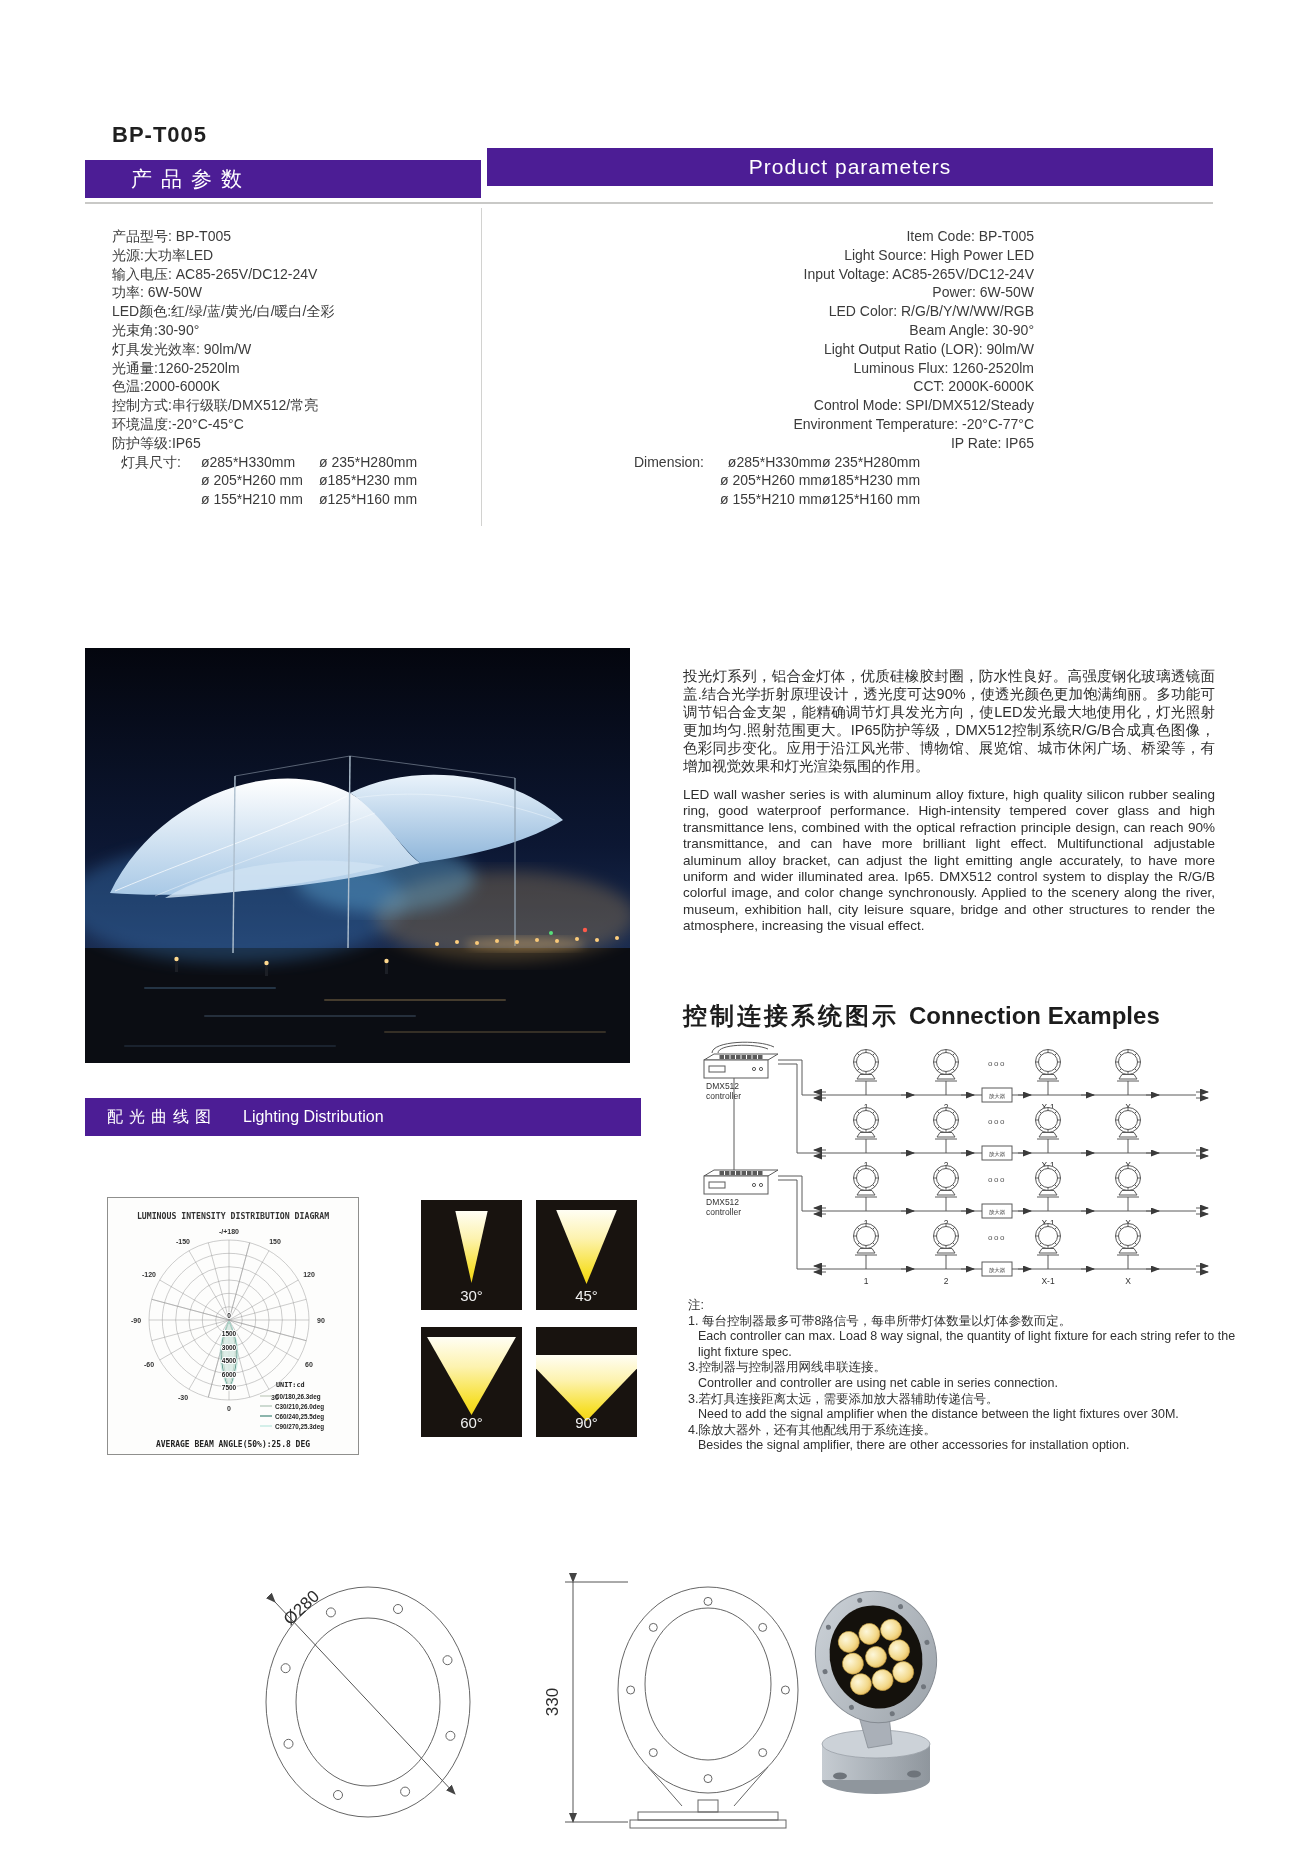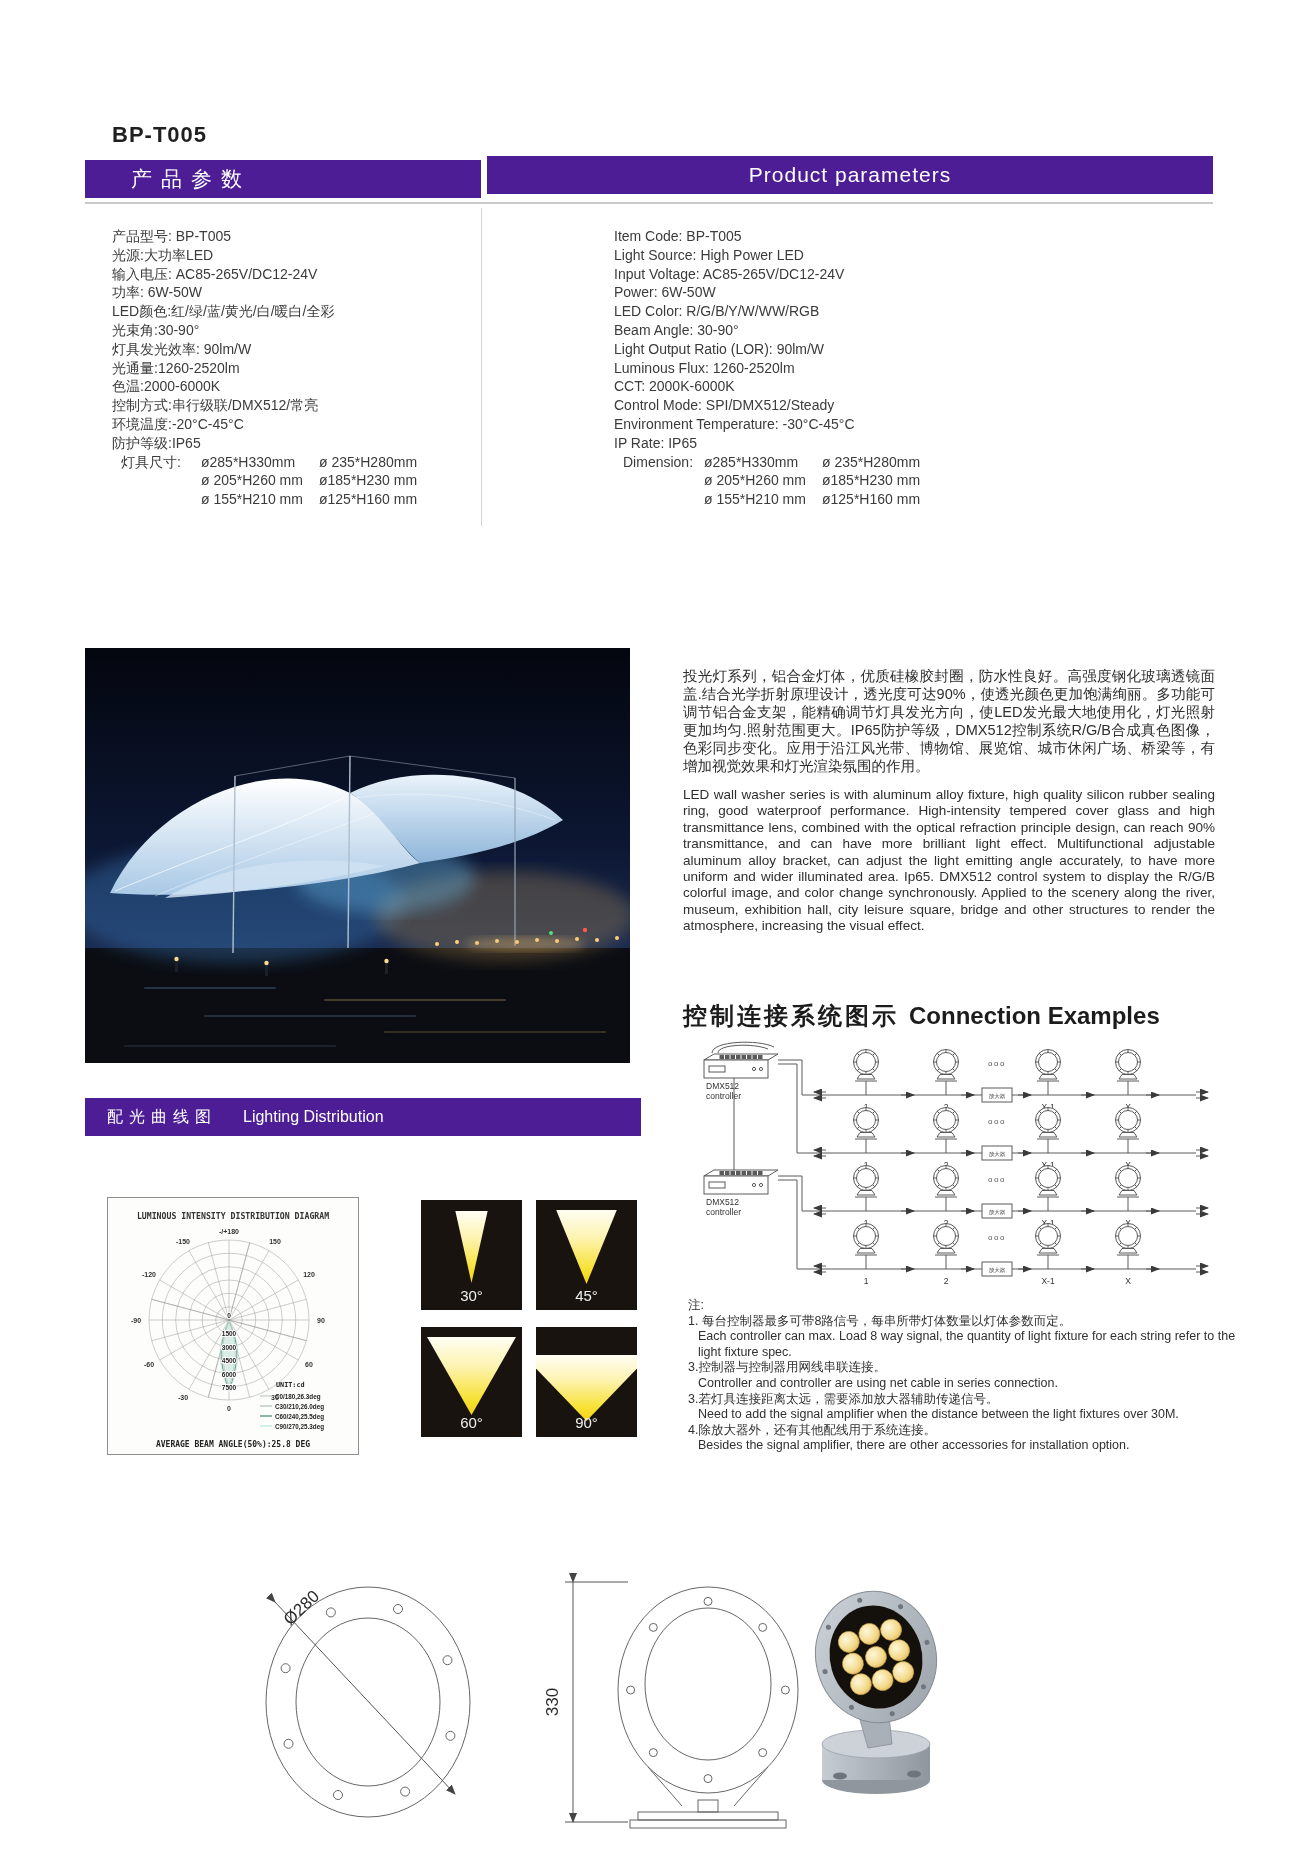--- a/index.html
+++ b/index.html
@@ -2,26 +2,26 @@
 <html><head>
 <meta charset="utf-8">
 <style>
   html,body{margin:0;padding:0;background:#ffffff;}
   .page{position:relative;width:1296px;height:1858px;background:#fff;
         font-family:"Liberation Sans",sans-serif;color:#3d3d3d;overflow:hidden;}
   .abs{position:absolute;}
   .model{left:112px;top:122px;font-size:22px;font-weight:bold;color:#1f1f1f;letter-spacing:1px;}
   .bar{position:absolute;height:38px;background:#4c1d95;color:#fff;display:flex;align-items:center;box-sizing:border-box;}
   .bar-cn{left:85px;top:160px;width:396px;padding-left:46px;font-size:21px;letter-spacing:9px;}
-  .bar-en{left:487px;top:156px;width:726px;justify-content:center;font-size:21px;letter-spacing:1px;}
+  .bar-en{left:487px;top:148px;width:726px;justify-content:center;font-size:21px;letter-spacing:1px;}
   .rule{position:absolute;left:85px;top:202px;width:1128px;height:2px;background:#c9c9c7;}
   .vdiv{position:absolute;left:481px;top:208px;width:1px;height:318px;background:#d2d2d0;}
   .specs{position:absolute;top:227px;font-size:14px;line-height:18.8px;color:#3b3b3b;}
   .specs-cn{left:112px;width:365px;}
-  .specs-en{left:614px;width:420px;}
+  .specs-en{left:614px;width:420px;text-align:right;}
   .dim-block{display:flex;margin-left:9px;}
   .dim-label{flex:0 0 80px;}
   .specs-en .dim-label{flex:0 0 81px;}
   .dim-row span{display:inline-block;}
   .dim-row .d1{width:118px;}
   .photo{left:85px;top:648px;width:545px;height:415px;}
   .desc{position:absolute;left:683px;width:532px;text-align:justify;color:#2e2e2e;}
   .desc-cn{top:668px;font-size:14.5px;line-height:17.9px;}
   .desc-en{top:787px;font-size:13.5px;line-height:16.4px;}
   .conn-title{position:absolute;left:683px;top:1000px;font-size:24px;color:#1c1c1c;font-weight:600;}
@@ -100,21 +100,21 @@
         <div class="spec-line">Item Code: BP-T005</div>
         <div class="spec-line">Light Source: High Power LED</div>
         <div class="spec-line">Input Voltage: AC85-265V/DC12-24V</div>
         <div class="spec-line">Power: 6W-50W</div>
         <div class="spec-line">LED Color: R/G/B/Y/W/WW/RGB</div>
         <div class="spec-line">Beam Angle: 30-90°</div>
         <div class="spec-line">Light Output Ratio (LOR): 90lm/W</div>
         <div class="spec-line">Luminous Flux: 1260-2520lm</div>
         <div class="spec-line">CCT: 2000K-6000K</div>
         <div class="spec-line">Control Mode: SPI/DMX512/Steady</div>
-        <div class="spec-line">Environment Temperature: -30°C-45°C</div>
+        <div class="spec-line">Environment Temperature: -20°C-77°C</div>
         <div class="spec-line">IP Rate: IP65</div>
       </div>
     <div class="dim-block">
       <span class="dim-label">Dimension:</span>
       <div>
           <div class="dim-row">
           <span class="d1">ø285*H330mm</span><span class="d2">ø 235*H280mm</span>
         </div>
           <div class="dim-row">
           <span class="d1">ø 205*H260 mm</span><span class="d2">ø185*H230 mm</span>

